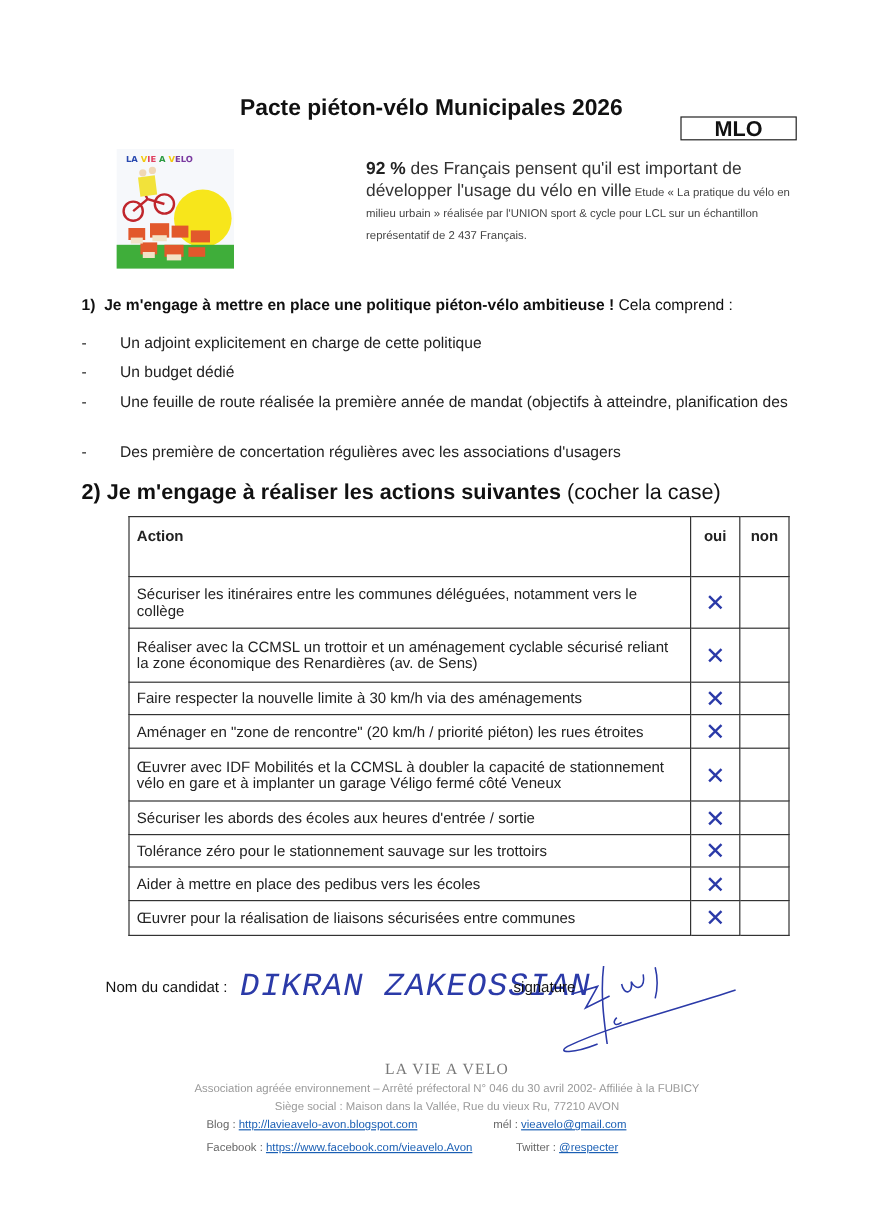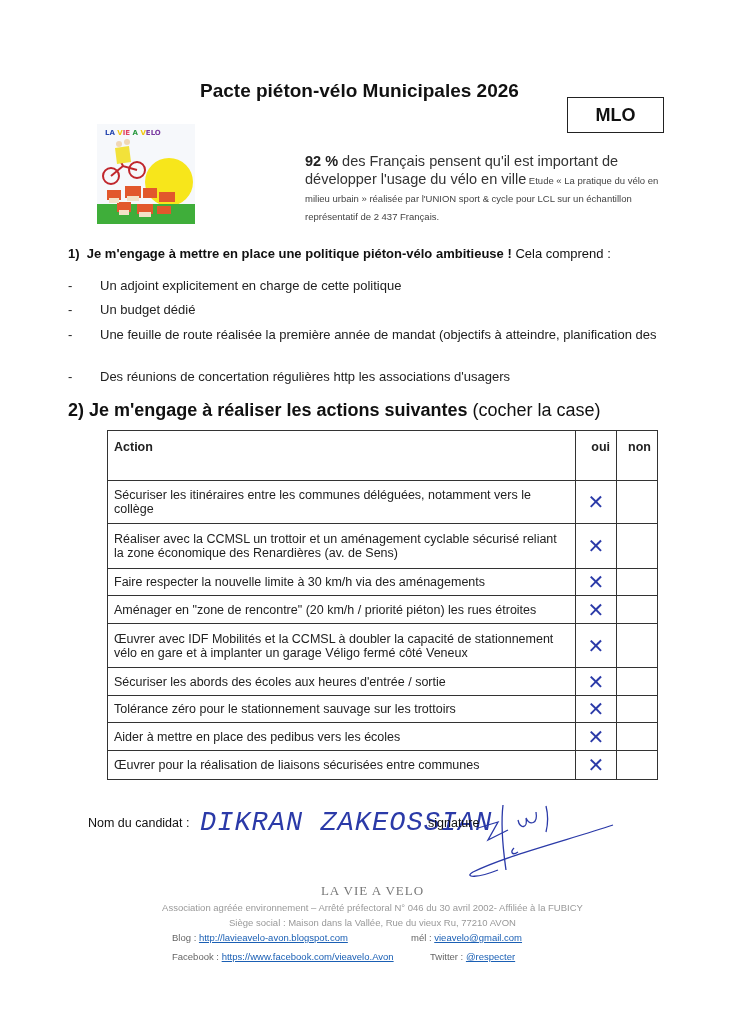--- a/index.html
+++ b/index.html
@@ -1,37 +1,37 @@
 <!DOCTYPE html>
 <html><head>
 <meta charset="utf-8">
 <style>
   html, body { margin:0; padding:0; }
   body { width:745px; height:1024px; background:#ffffff; position:relative; overflow:hidden;
          font-family:"Liberation Sans", sans-serif; color:#111; }
   .abs { position:absolute; }
   .title { left:200px; top:80px; font-size:19px; font-weight:bold; color:#111; white-space:nowrap; }
-  .code-box { left:567px; top:97px; width:97px; height:36px; border:1.5px solid #222; box-sizing:border-box;
+  .code-box { left:567px; top:97px; width:97px; height:20px; border:1.5px solid #222; box-sizing:border-box;
               display:flex; align-items:center; justify-content:center; font-weight:bold; font-size:18px; }
   .logo { left:97px; top:124px; width:98px; height:100px; }
-  .stat { left:305px; top:152px; width:360px; font-size:14.5px; line-height:18px; color:#333; }
+  .stat { left:305px; top:132px; width:360px; font-size:14.5px; line-height:18px; color:#333; }
   .stat b { color:#222; }
   .stat .small { font-size:9.5px; line-height:12px; color:#444; }
   .sec1 { left:68px; top:246px; font-size:13px; }
   .sec1 b { font-weight:bold; }
   .bullet { left:68px; font-size:13px; line-height:18px; width:600px; color:#222; }
   .bullet .dash { position:absolute; left:0; }
   .bullet .txt { padding-left:32px; display:block; }
   .bullet .cont { padding-left:20px; display:block; }
   .sec2 { left:68px; top:400px; font-size:18px; }
   table.actions { position:absolute; left:107px; top:430px; width:551px; border-collapse:collapse;
                   font-size:12.5px; color:#222; }
   table.actions td, table.actions th { border:1.3px solid #333; padding:2px 6px; vertical-align:middle; }
   table.actions th { text-align:left; font-weight:bold; height:38px; vertical-align:top; padding-top:9px; }
-  table.actions th.c { text-align:right; width:28px; }
+  table.actions th.c { text-align:center; width:28px; }
   table.actions td.chk { width:28px; text-align:center; padding:0; }
   .link { color:#1a5fb4; text-decoration:underline; }
   .xmark { color:#2b3aa8; font-family:"DejaVu Sans", sans-serif; font-size:20px; line-height:1; }
   .cand-label { left:88px; top:816px; font-size:12.5px; }
   .cand-name { left:200px; top:808px; font-size:27px; color:#2b3aa8; font-family:Liberation Mono, monospace;
                letter-spacing:1px; font-style:italic; }
   .sig-label { left:428px; top:816px; font-size:12.5px; }
   .sig { left:448px; top:800px; width:170px; height:80px; }
   .footer-org { left:0; width:745px; top:883px; text-align:center; font-family:"Liberation Serif", serif;
                 font-size:13px; letter-spacing:1px; color:#777; }
@@ -95,21 +95,21 @@
 <div class="abs bullet" style="top:301px;">
   <span class="dash">-</span>
     <span class="txt">Un budget dédié</span>
 </div>
 <div class="abs bullet" style="top:326px;">
   <span class="dash">-</span>
     <span class="txt">Une feuille de route réalisée la première année de mandat (objectifs à atteindre, planification des</span>
 </div>
 <div class="abs bullet" style="top:368px;">
   <span class="dash">-</span>
-    <span class="txt">Des réunions de concertation régulières http les associations d'usagers</span>
+    <span class="txt">Des première de concertation régulières avec les associations d'usagers</span>
 </div>
 
 <div class="abs sec2">
   <b>2) Je m'engage à réaliser les actions suivantes</b><span> (cocher la case)</span>
 </div>
 
 <table class="actions">
   <thead>
     <tr>
       <th>Action</th>

